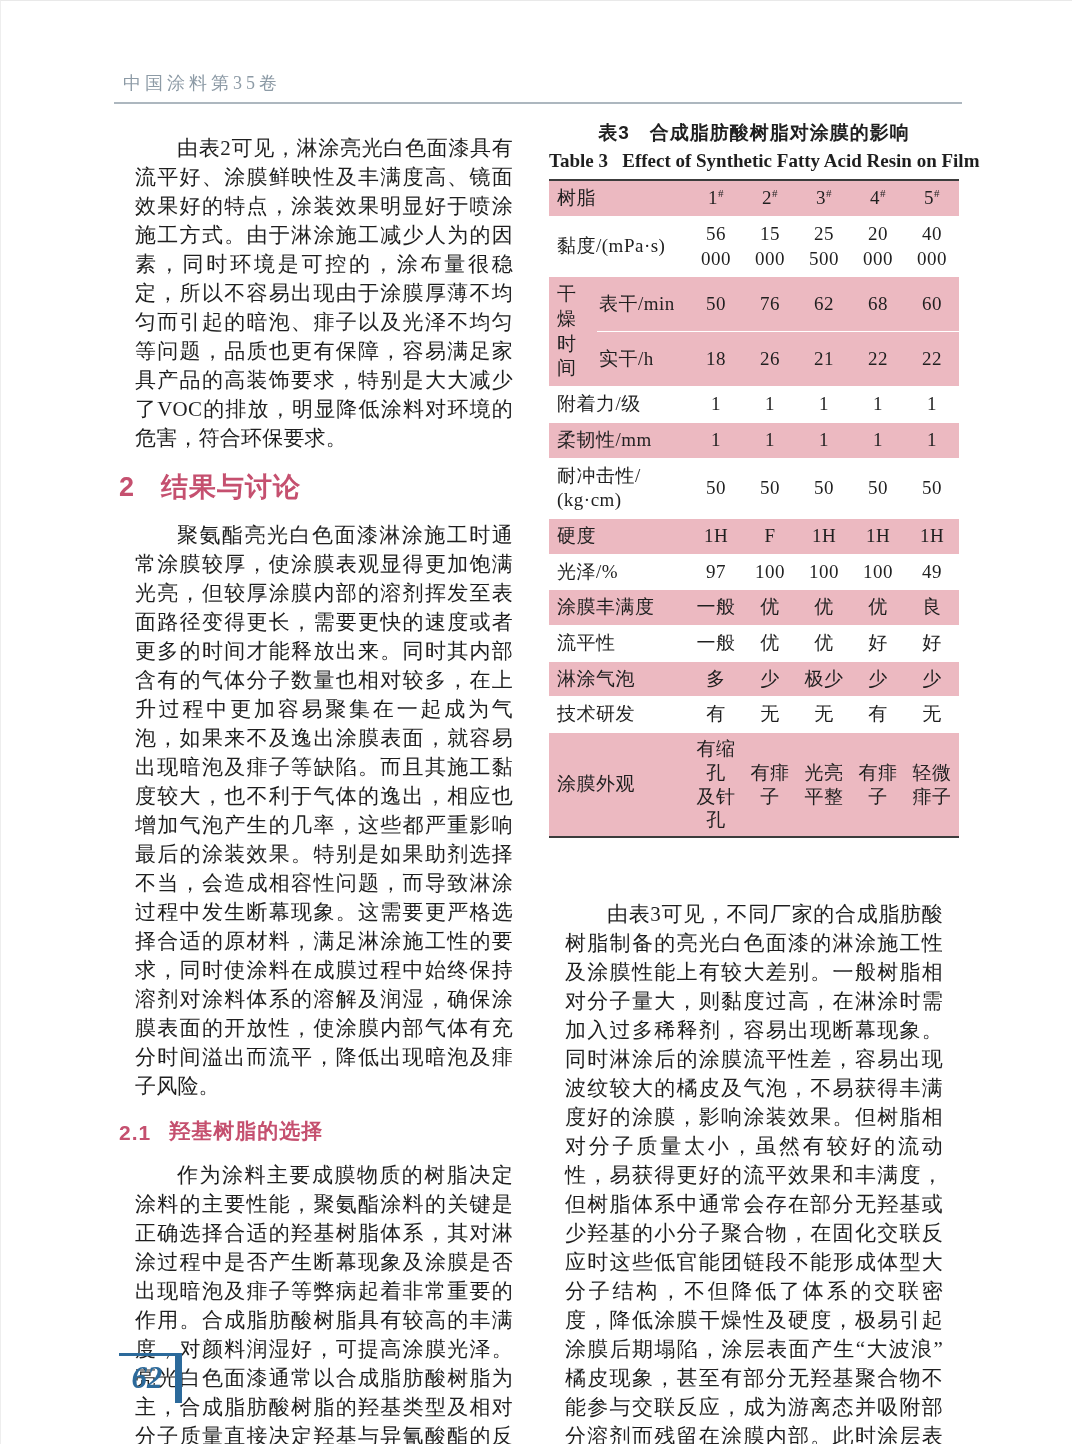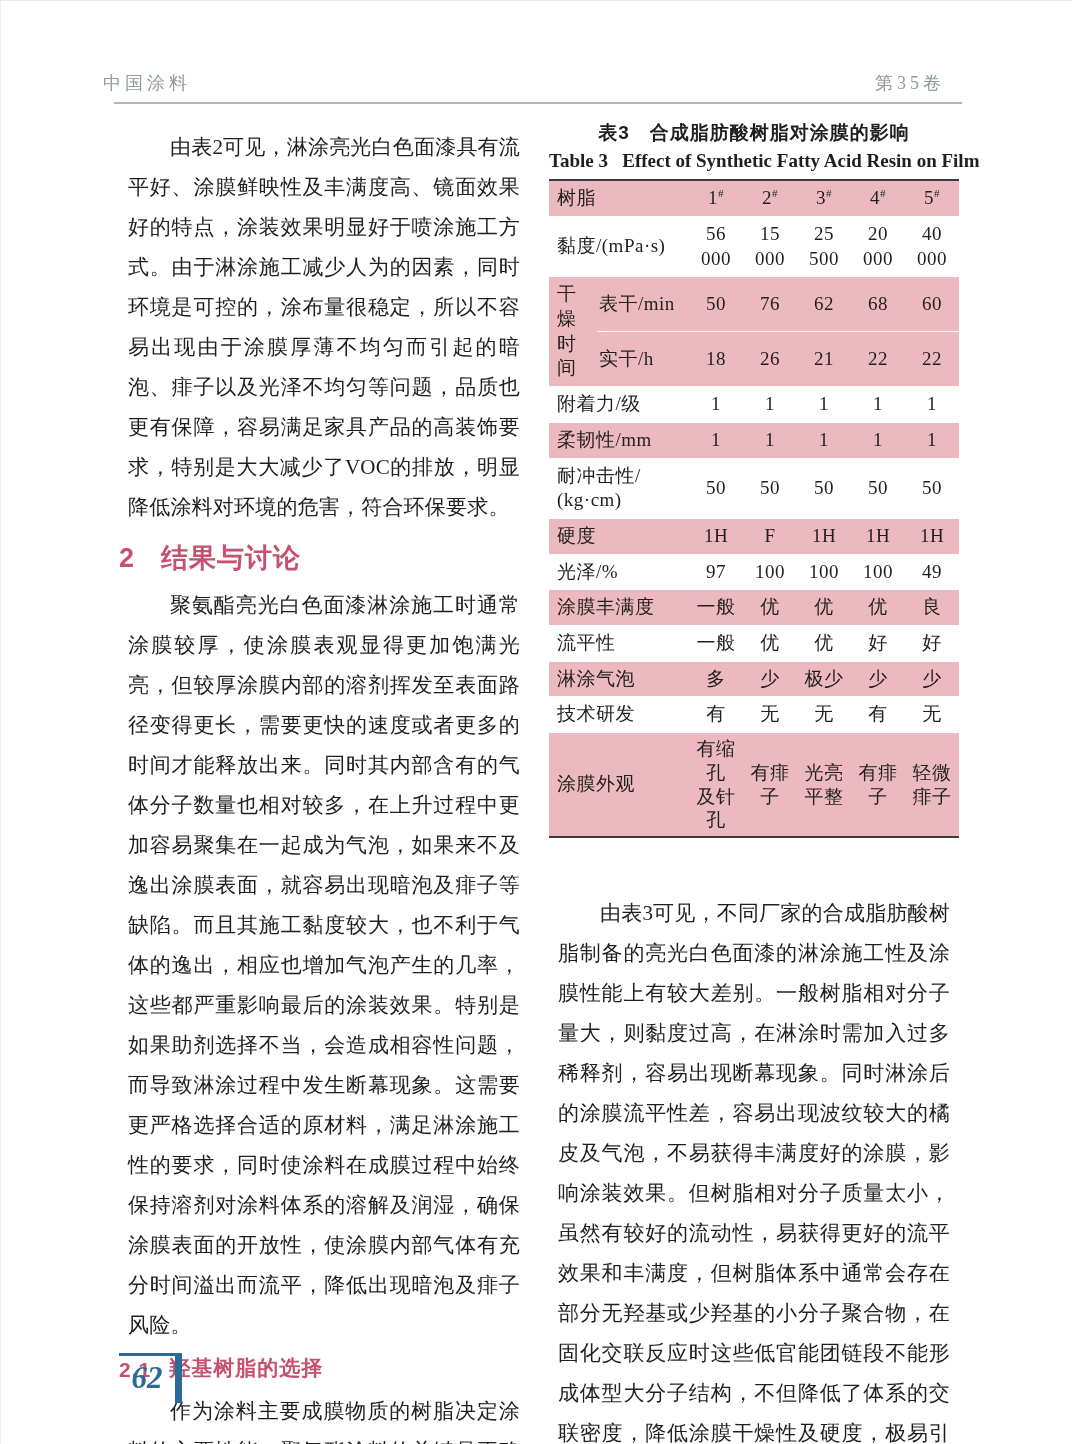--- a/index.html
+++ b/index.html
@@ -5,35 +5,35 @@
   html,body { margin:0; padding:0; }
   body {
     width:1072px; height:1444px; background:#ffffff; position:relative;
     font-family:"Liberation Serif","DejaVu Serif",serif; color:#1f1f1f;
     overflow:hidden;
   }
   .page { position:absolute; inset:0; background:#fff; border-top:1px solid #e9e9e9; border-left:1px solid #eee; }
 
   
   .runhead {
-    position:absolute; top:70px; left:102px; width:842px;
-    display:flex; justify-content:space-between;
+    position:absolute; top:70px; left:122px; width:842px;
+    display:flex; justify-content:flex-start;
     color:#8d9ba6; font-size:18px; letter-spacing:4px;
     font-family:"Liberation Serif","DejaVu Serif",serif;
   }
   .head-rule { position:absolute; top:101px; left:113px; width:848px; height:2px; background:#adb7bf; }
 
   
   .main { position:absolute; top:102px; left:118px; width:840px; display:flex; gap:20px; }
   .col { width:410px; }
   .col-left { padding-top:15px; }
   .col-right { padding-top:17px; }
 
   p.body {
-    margin:9px; font-size:21px; line-height:40px; text-align:justify;
+    margin:16px; font-size:21px; line-height:29px; text-align:justify;
     text-indent:2em; letter-spacing:0.2px;
   }
 
   h2.sec {
     display:flex; align-items:baseline; margin:13px 0 9px;
     font-family:"Liberation Sans","DejaVu Sans",sans-serif;
     font-size:27px; font-weight:bold; color:#c5506f; letter-spacing:1px;
   }
   h2.sec .num { margin-right:26px; font-weight:bold; }
   h3.subsec {

